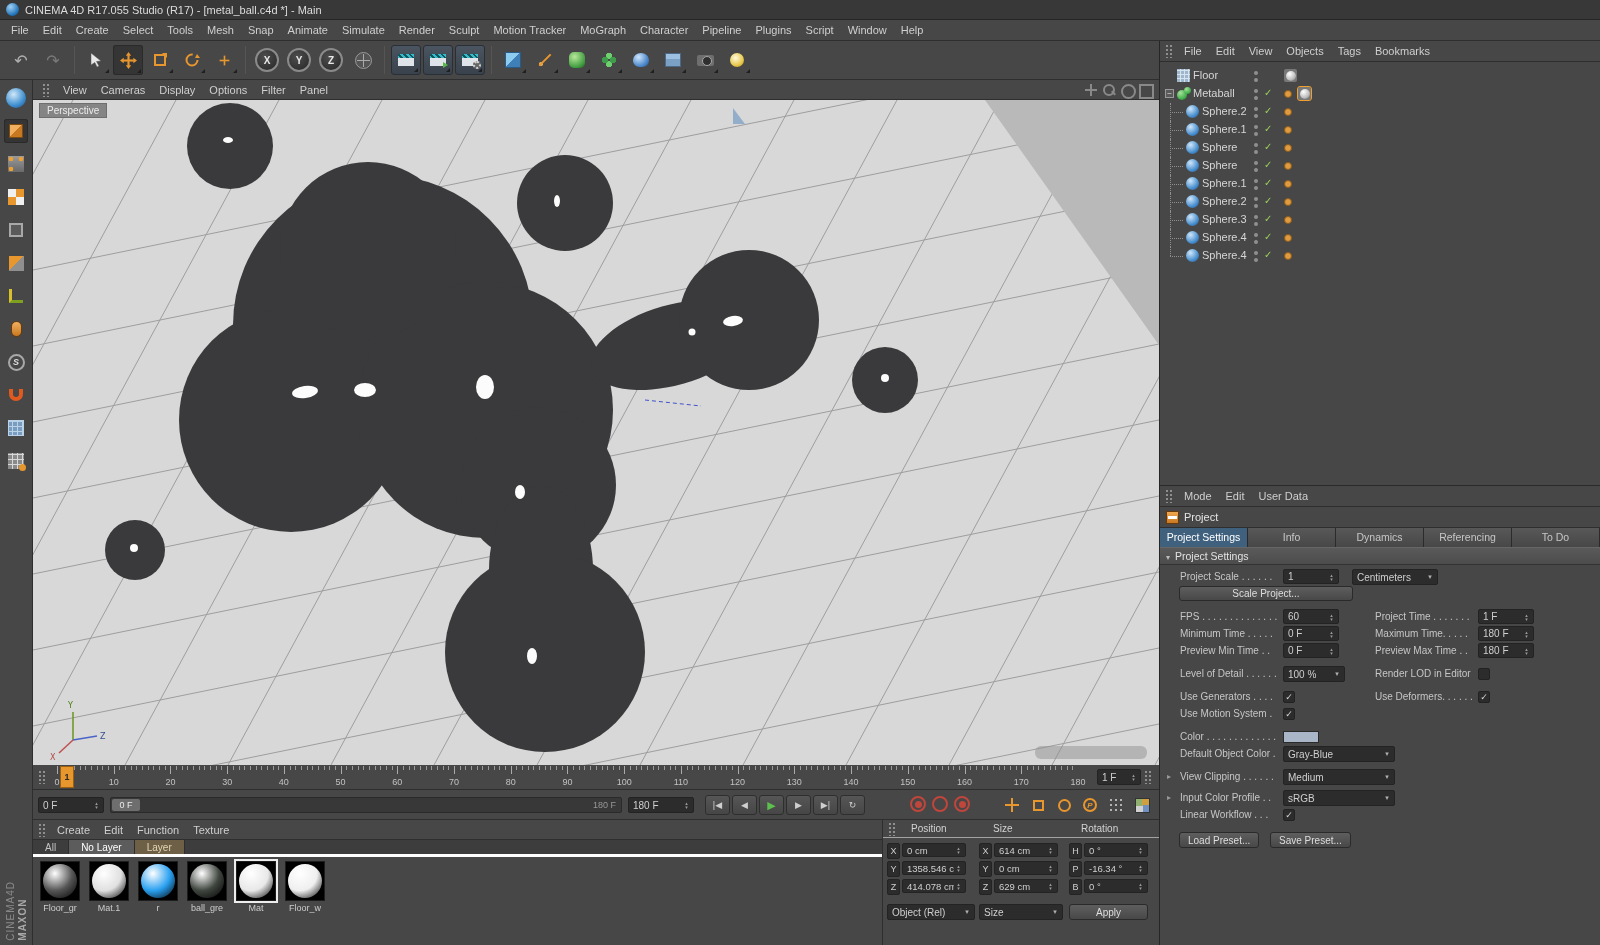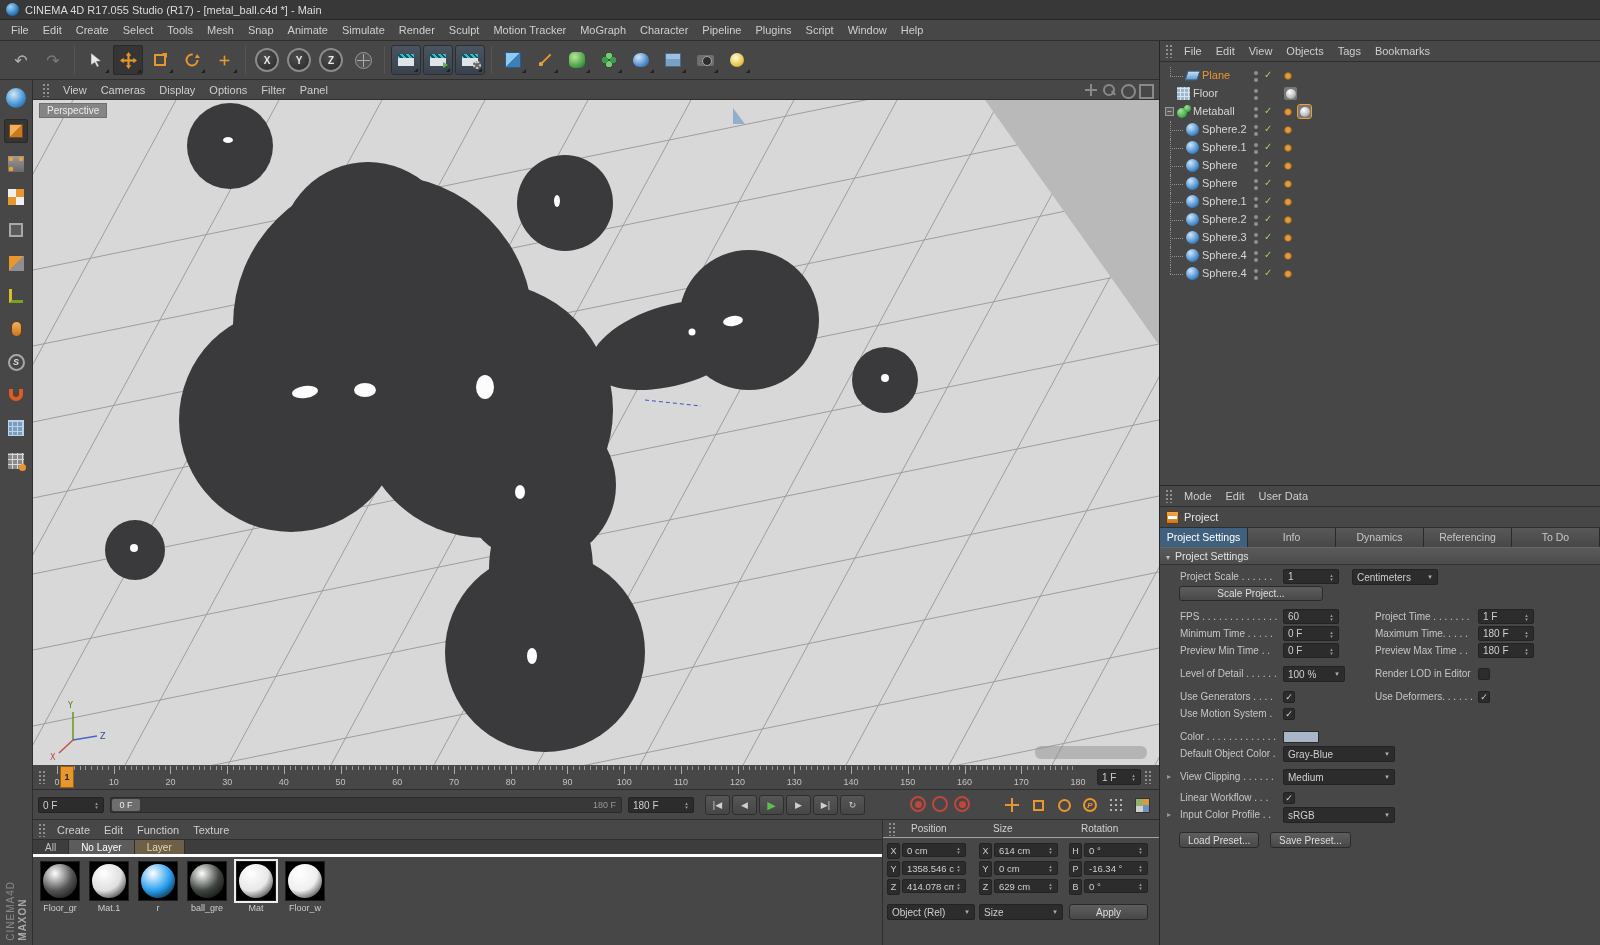--- a/index.html
+++ b/index.html
@@ -693,29 +693,20 @@
 
         <span class="mitem">File</span>
             <span class="mitem">Edit</span>
             <span class="mitem">View</span>
             <span class="mitem">Objects</span>
             <span class="mitem">Tags</span>
             <span class="mitem">Bookmarks</span>
           </span>
       </div>
       <div id="om-tree">
-        <div class="om-row last">
-          <span class="vl"></span>
-            <span class="hst"></span>
-          <span class="oic ic-plane" style="left:26px"></span>
-          <span class="olab selected" style="left:42px">Plane</span>
-          <span class="vdots"></span>
-          <span class="ck"></span>
-          <span class="od"></span>
-        </div>
         <div class="om-row">
           <span class="oic ic-floor" style="left:17px"></span>
           <span class="olab" style="left:33px">Floor</span>
           <span class="vdots"></span>
           <span class="ttag">
               <i></i>
             </span>
         </div>
         <div class="om-row">
           <span class="exp"></span>
@@ -840,21 +831,21 @@
           <span class="fld af afld">
               <span class="v">1</span>
               <span class="spin"></span>
             </span>
           <span class="ddl af" style="left:192px;width:86px">
               <span class="v">Centimeters</span>
               <span class="ddar"></span>
             </span>
         </div>
         <div class="ar">
-          <span class="btn" style="position:absolute;left:19px;top:0;width:144px;height:15px">Scale Project...</span>
+          <span class="btn" style="position:absolute;left:19px;top:0;width:174px;height:15px">Scale Project...</span>
         </div>
         <div class="sp6"></div>
         <div class="ar">
           <span class="al">FPS . . . . . . . . . . . . . .</span>
           <span class="fld af afld">
               <span class="v">60</span>
               <span class="spin"></span>
             </span>
           <span class="al al2">Project Time . . . . . . .</span>
           <span class="fld af2 afld">
@@ -923,31 +914,31 @@
         <div class="ar">
           <span class="rowcarat"></span>
           <span class="al">View Clipping . . . . . .</span>
           <span class="ddl af" style="width:112px">
               <span class="v">Medium</span>
               <span class="ddar"></span>
             </span>
         </div>
         <div class="sp4"></div>
         <div class="ar">
-          <span class="al">Linear Workflow . . .</span>
-          <span class="chk on af" style="top:2px"></span>
-        </div>
-        <div class="ar">
           <span class="rowcarat"></span>
           <span class="al">Input Color Profile . .</span>
           <span class="ddl af" style="width:112px">
               <span class="v">sRGB</span>
               <span class="ddar"></span>
             </span>
         </div>
+        <div class="ar">
+          <span class="al">Linear Workflow . . .</span>
+          <span class="chk on af" style="top:2px"></span>
+        </div>
         <div class="sp8"></div>
         <div class="ar">
           <span class="btn" style="position:absolute;left:19px;top:0;height:16px">Load Preset...</span>
           <span class="btn" style="position:absolute;left:110px;top:0;height:16px">Save Preset...</span>
         </div>
       </div>
     </div>
   </div>
 
 </div>

